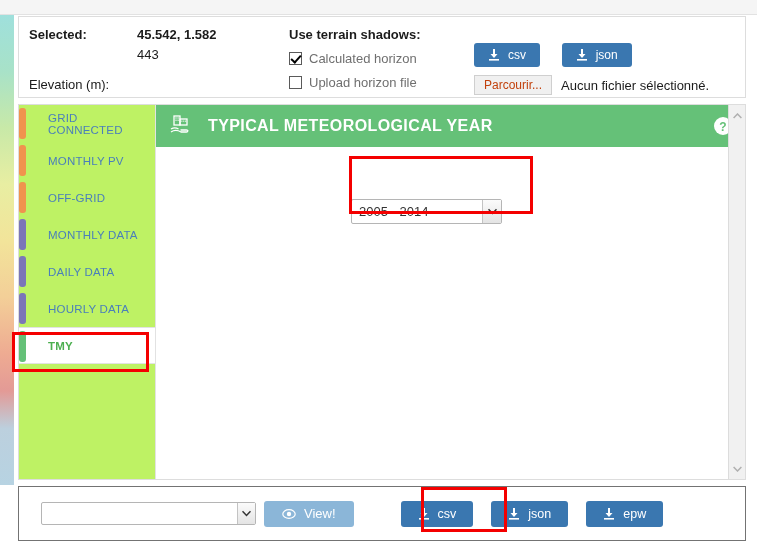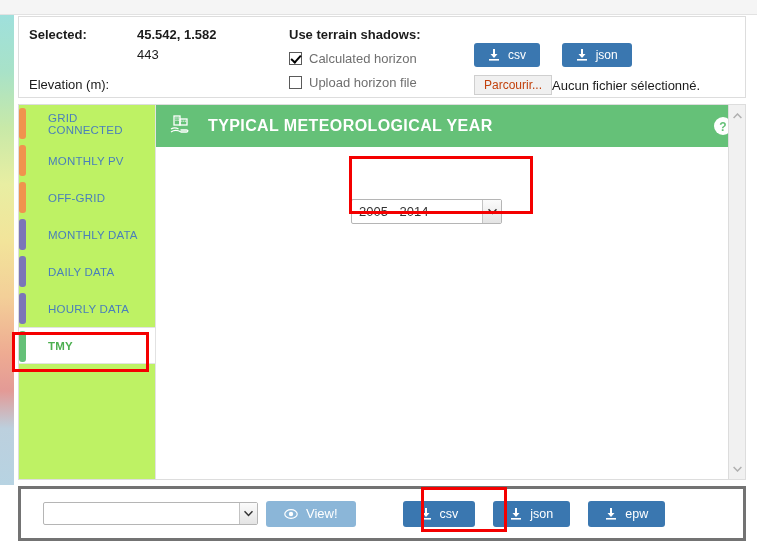--- a/index.html
+++ b/index.html
@@ -163,20 +163,21 @@
     background: #f0f0f0;
     border: 1px solid #cfcfcf;
     color: #c2410c;
     font-size: 12px;
     padding: 2px 9px;
     border-radius: 0;
     font-family: "Liberation Sans", sans-serif;
     cursor: pointer;
   }
   .file-status {
+    margin-left: 9px;
     color: #1b1b1b;
     font-size: 13px;
   }
 
   
   .content-panel {
     position: absolute;
     left: 18px; top: 104px;
     width: 728px; height: 376px;
     border: 1px solid #dddddd;
@@ -324,21 +325,21 @@
     font-size: 10px;
   }
   .vscroll .arr.top { top: 2px; }
   .vscroll .arr.bot { bottom: 2px; }
 
   
   .bottom-bar {
     position: absolute;
     left: 18px; top: 486px;
     width: 728px; height: 55px;
-    border: 3px solid #737373;
+    border: 1px solid #737373;
     background: #ffffff;
     box-sizing: border-box;
     display: flex;
     align-items: center;
     padding-left: 22px;
   }
   .sel-wide {
     width: 215px;
     height: 23px;
     border: 1px solid #b5b5b5;

